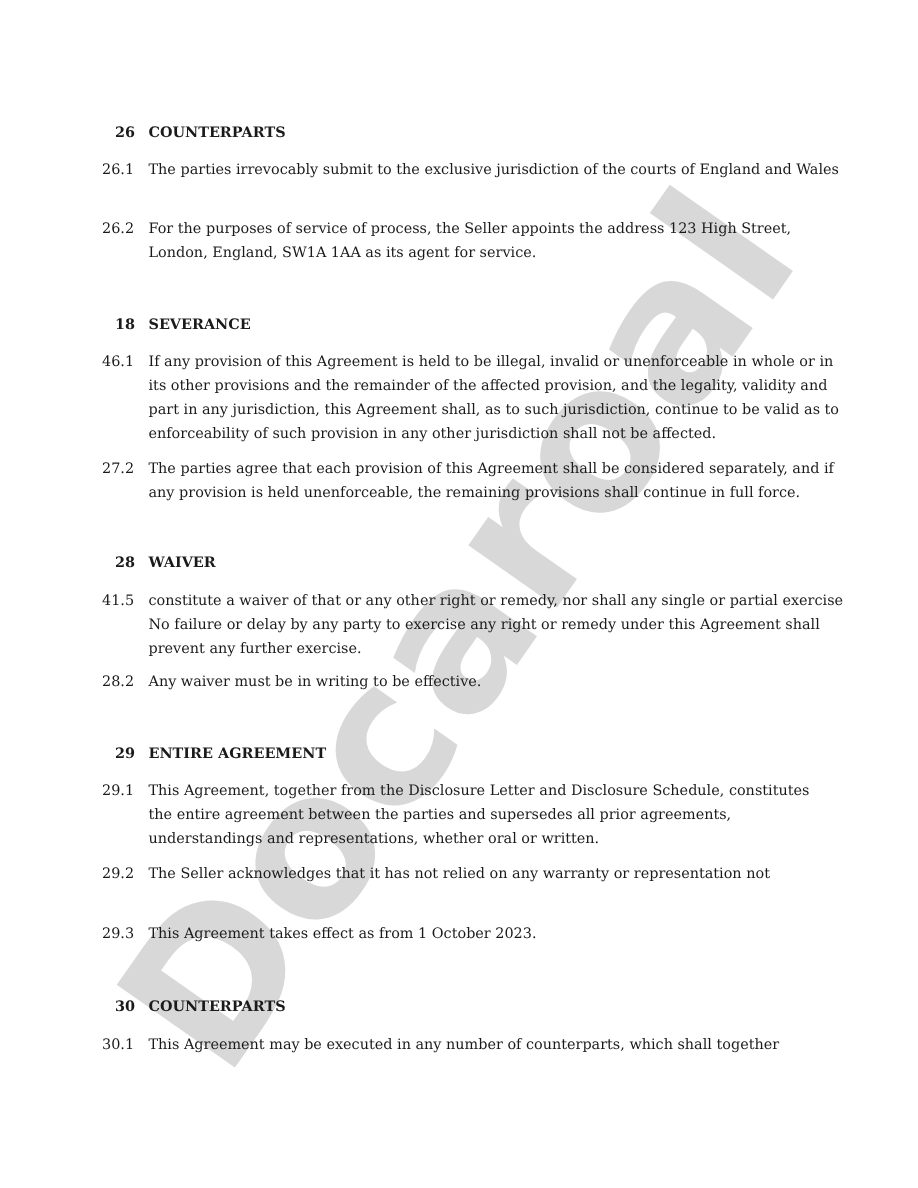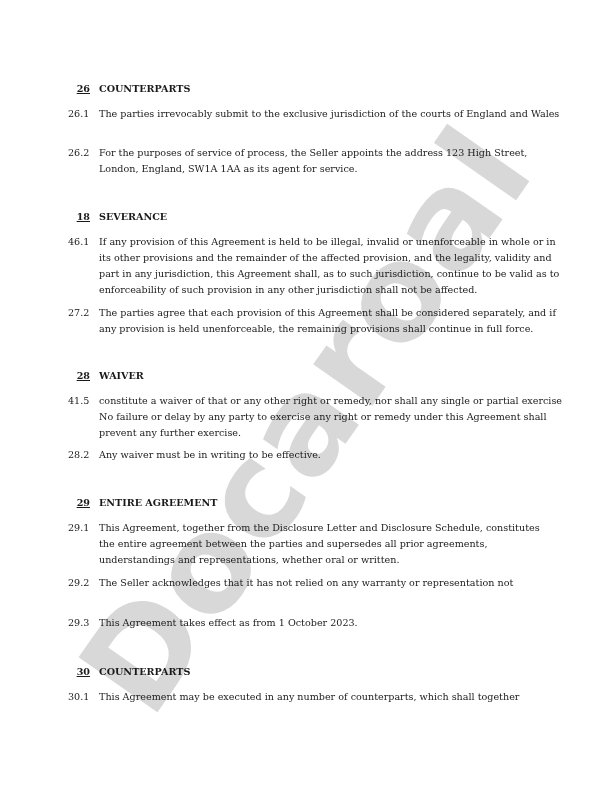--- a/index.html
+++ b/index.html
@@ -48,21 +48,20 @@
       height: 14px;
       font-size: 9.6px;
       font-weight: bold;
       line-height: 14px;
     }
     .heading .num {
       position: absolute;
       left: 60px;
       width: 30px;
       text-align: right;
-      text-decoration: underline;
     }
     .heading .title {
       position: absolute;
       left: 99px;
       white-space: nowrap;
     }
     .clause {
       position: absolute;
       left: 0;
       width: 612px;

